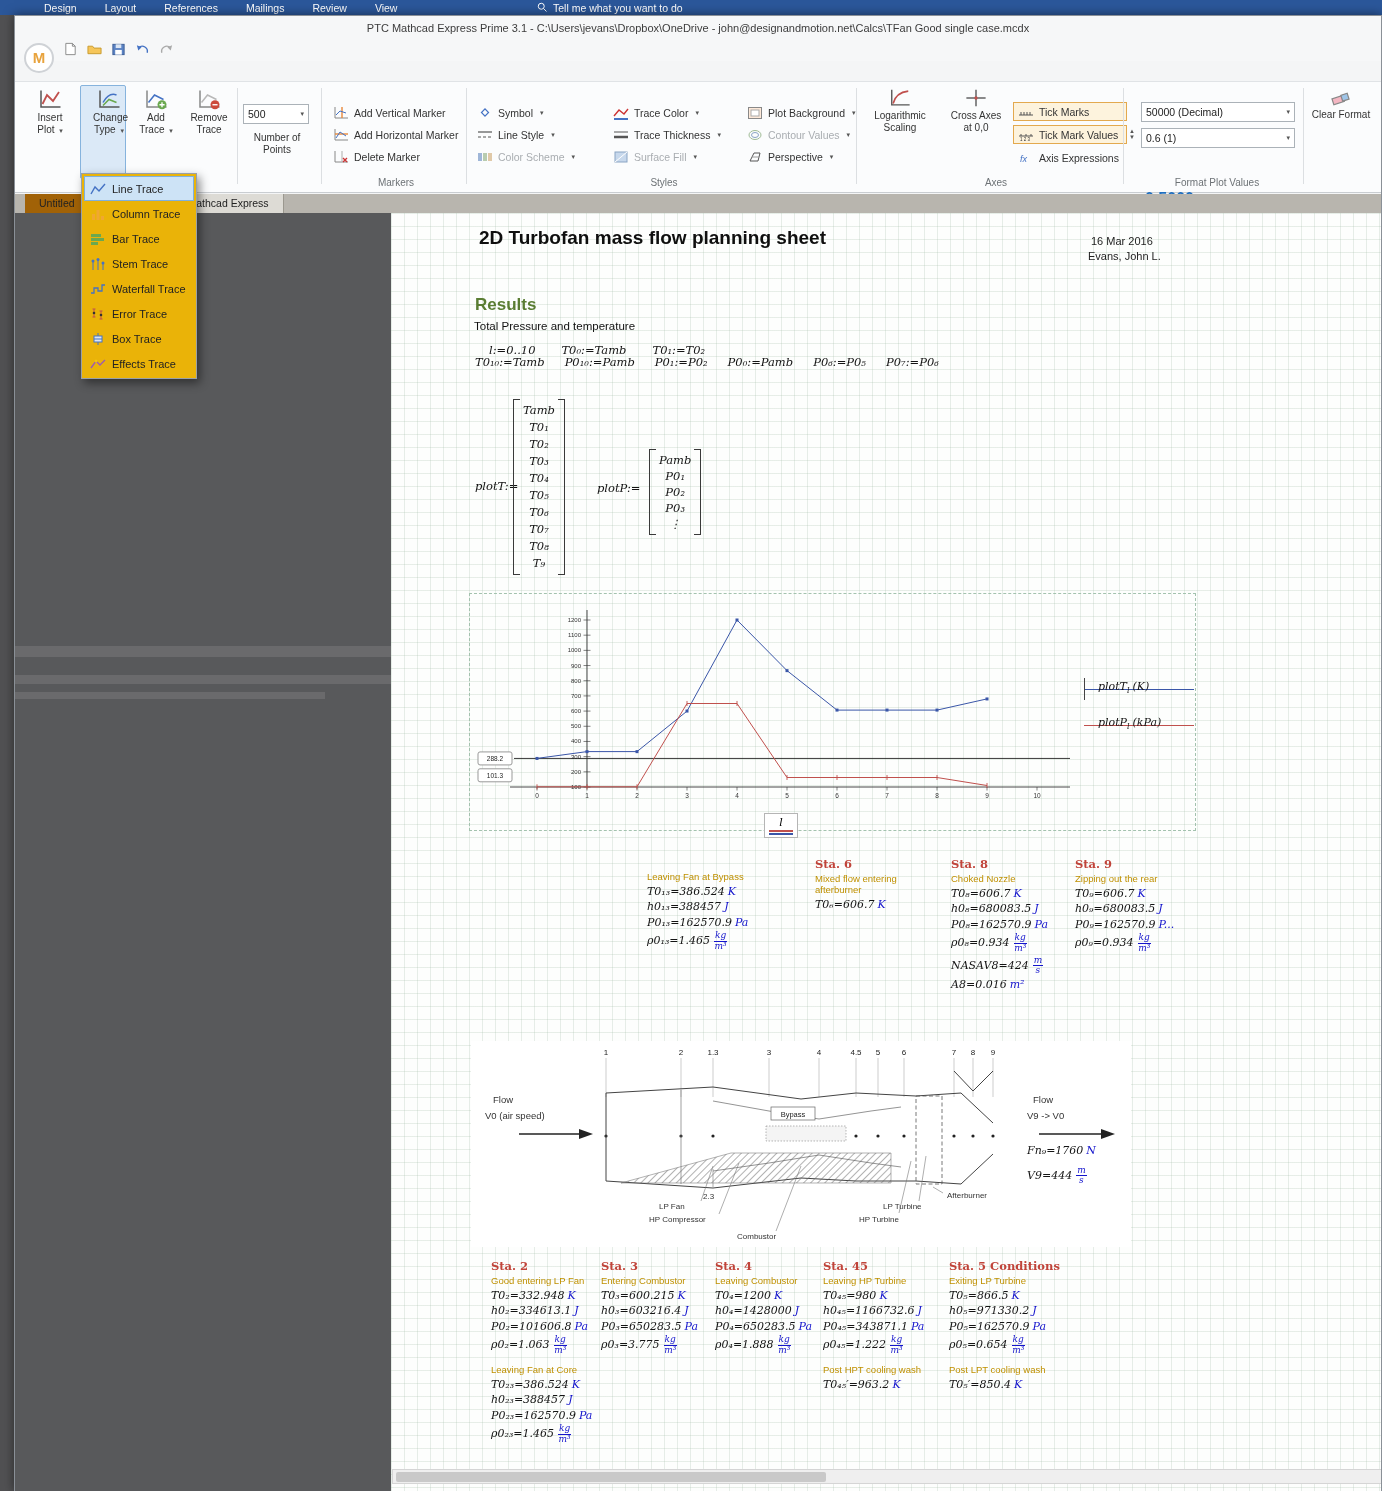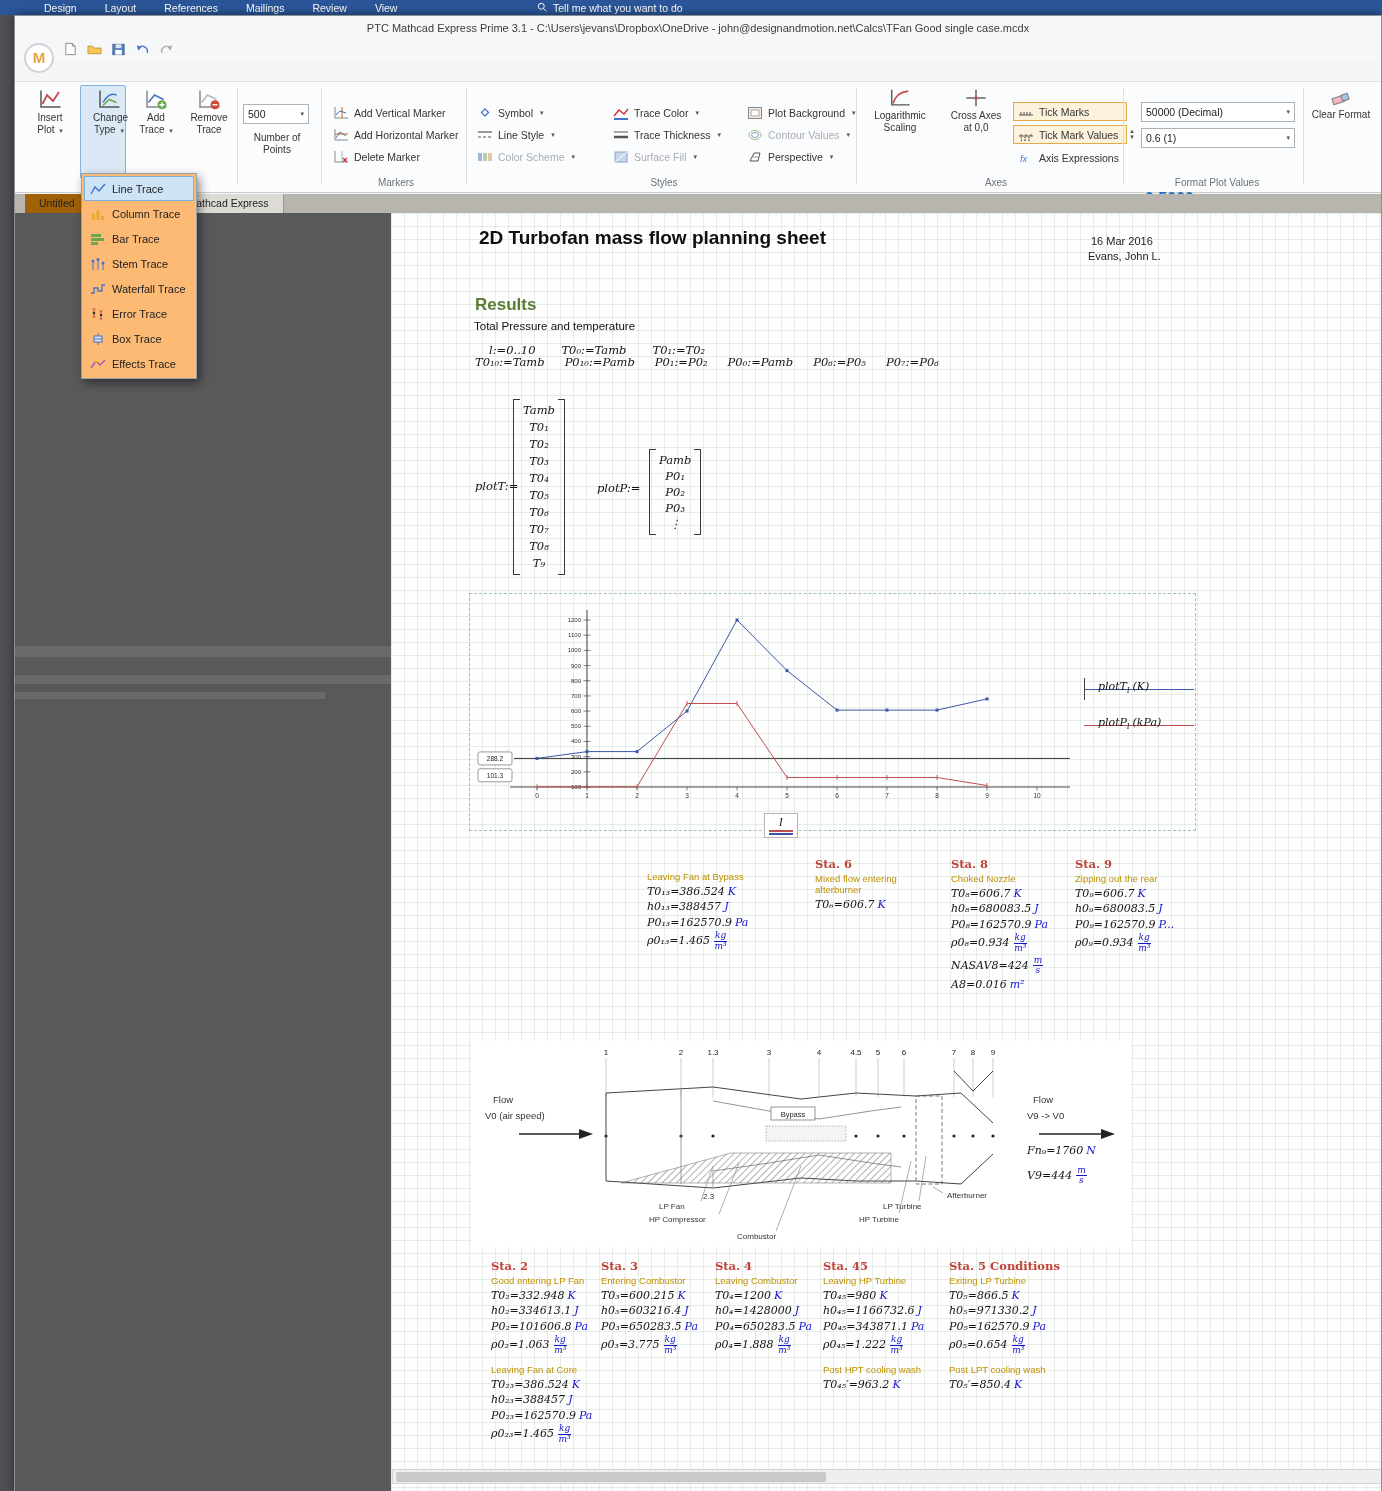--- a/index.html
+++ b/index.html
@@ -32,21 +32,21 @@
 .ritem{display:flex;align-items:center;gap:5px;font-size:10.5px;color:#333;height:22px;white-space:nowrap;}
 .ritem.dis{color:#a9adb1;}
 .gl{position:absolute;font-size:10px;color:#6d7276;text-align:center;}
 .abtn{width:72px;text-align:center;font-size:10px;color:#333;padding-top:2px;line-height:11.5px;}
 .tbtn{display:flex;align-items:center;gap:5px;font-size:10.5px;color:#333;height:19px;border:1px solid transparent;padding:0 4px;margin-bottom:4px;white-space:nowrap;width:114px;}
 .tbtn.on{background:#fdf3dd;border-color:#e3a94e;}
 .stepper{position:absolute;display:flex;flex-direction:column;font-size:6px;color:#555;line-height:6px;}
 .pprev{position:absolute;font-size:16px;color:#1f6fc0;font-weight:bold;margin-top:36px;}
 .clearfmt{position:absolute;width:60px;text-align:center;font-size:10px;color:#333;line-height:11.5px;}
 
-.ct-menu{position:absolute;left:66px;top:157px;width:116px;background:#fdba74;border:1px solid #9aa0a6;box-shadow:3px 4px 9px rgba(0,0,0,.45);z-index:60;padding:2px;}
+.ct-menu{position:absolute;left:66px;top:157px;width:116px;background:#eab308;border:1px solid #9aa0a6;box-shadow:3px 4px 9px rgba(0,0,0,.45);z-index:60;padding:2px;}
 .ct-item{display:flex;align-items:center;gap:6px;height:25px;font-size:11px;color:#222;padding:0 5px;border:1px solid transparent;}
 .ct-item.sel{background:#cde3f6;border-color:#7fb0dd;}
 
 .doctabs{position:absolute;left:0;top:178px;width:100%;height:19px;background:#b8b5ae;display:flex;align-items:stretch;padding-left:10px;}
 .dtab{padding:0 14px;font-size:10.5px;line-height:19px;color:#222;background:#a16207;border-right:1px solid #9b988f;white-space:nowrap;}
 .dtab.active{background:#dddbd5;}
 
 .workspace{position:absolute;left:0;top:197px;width:100%;height:1279px;background:#58595b;overflow:hidden;}
 .artifact{position:absolute;background:#6a6a6c;}
 .page{position:absolute;left:376px;top:0;width:992px;height:1279px;background:#fdfefd;background-image:linear-gradient(rgba(170,195,175,.28) 1px,transparent 1px),linear-gradient(90deg,rgba(170,195,175,.28) 1px,transparent 1px);background-size:13px 13px;}

